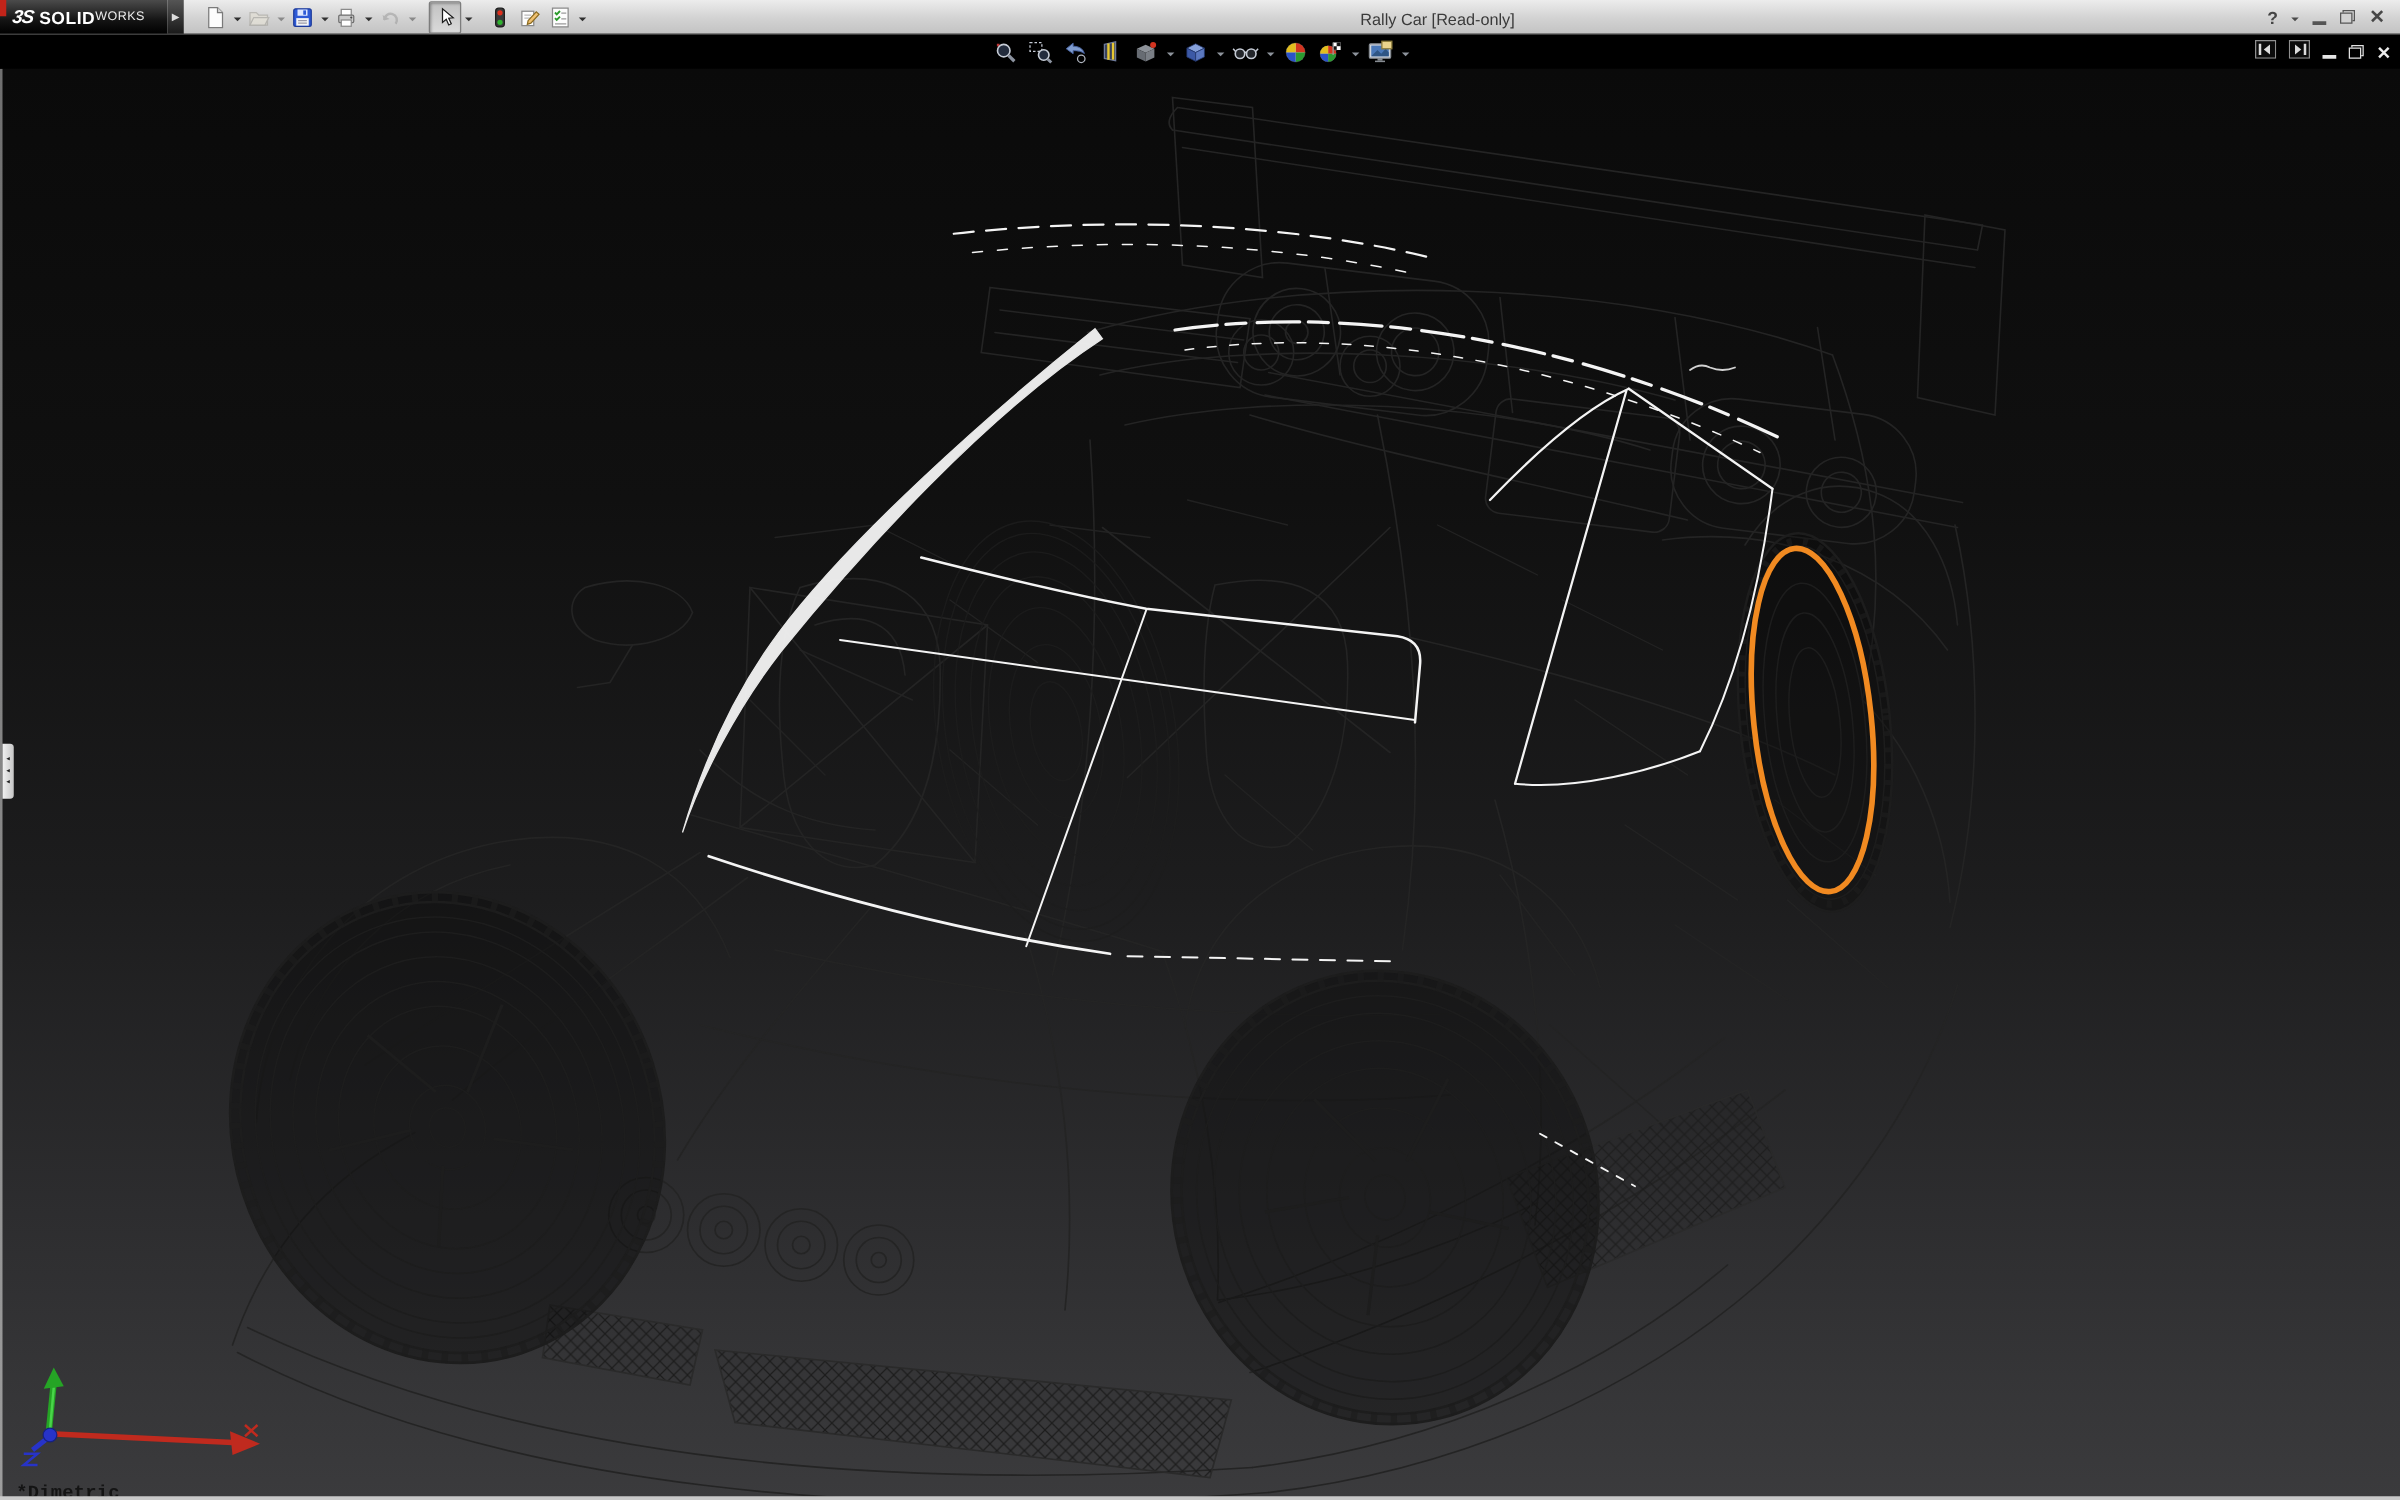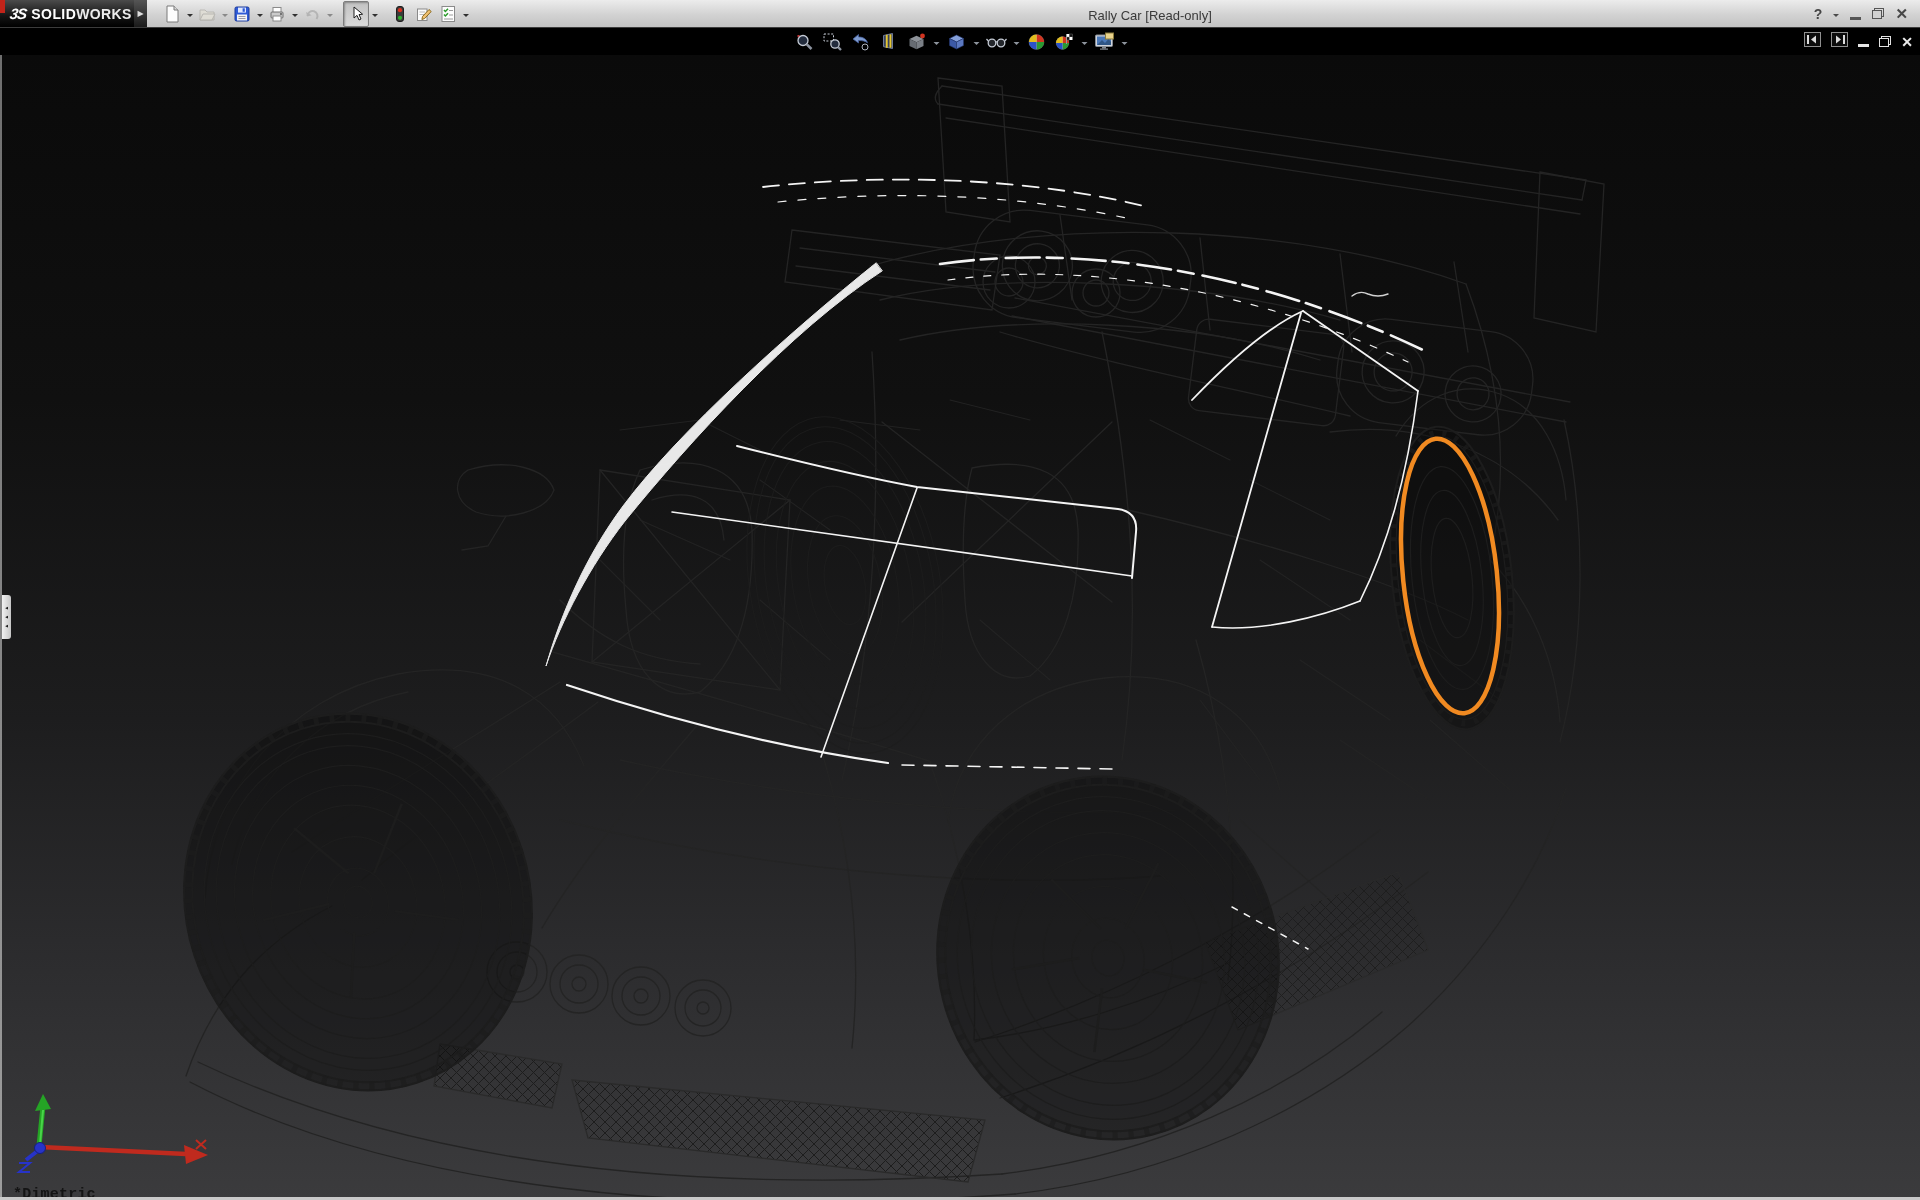--- a/index.html
+++ b/index.html
@@ -11,21 +11,21 @@
   .titlebar{position:absolute;top:0;left:0;right:0;height:27px;
     background:linear-gradient(#ececec,#d2d2d2 55%,#c3c3c3);
     border-bottom:1px solid #3c3c3c;}
   .brand{position:absolute;left:0;top:0;width:134px;height:27px;
     background:linear-gradient(#4b4b4b,#141414 60%,#000);
     display:flex;align-items:center;color:#fff;overflow:hidden;}
   .brand-red{position:absolute;left:0;top:0;width:5px;height:13px;background:#c3241a;}
   .brand-glyph{font-style:italic;font-weight:700;font-size:15px;margin-left:10px;
     transform:skewX(-8deg);letter-spacing:-1px;}
   .brand-solid{font-weight:700;font-size:14px;letter-spacing:.4px;margin-left:5px;}
-  .brand-works{font-weight:700;font-size:14px;letter-spacing:.4px;color:#ececec;}
+  .brand-works{font-weight:400;font-size:10px;letter-spacing:.4px;color:#ececec;}
   .brand-tab{position:absolute;left:134px;top:0;width:13px;height:27px;
     background:linear-gradient(#555,#1a1a1a);display:flex;align-items:center;
     justify-content:center;color:#ddd;font-size:8px;cursor:pointer;}
 
   .std-toolbar{position:absolute;left:160px;top:1px;height:25px;
     display:flex;align-items:center;}
   .tbtn{width:24px;height:24px;display:flex;align-items:center;justify-content:center;border-radius:2px;}
   .tbtn.pressed{background:linear-gradient(#c2c2c2,#dadada);border:1px solid #7d7d7d;
     box-shadow:inset 1px 1px 2px rgba(0,0,0,.3);}
   .tbtn.disabled,.tcaret.disabled{opacity:.45;}

